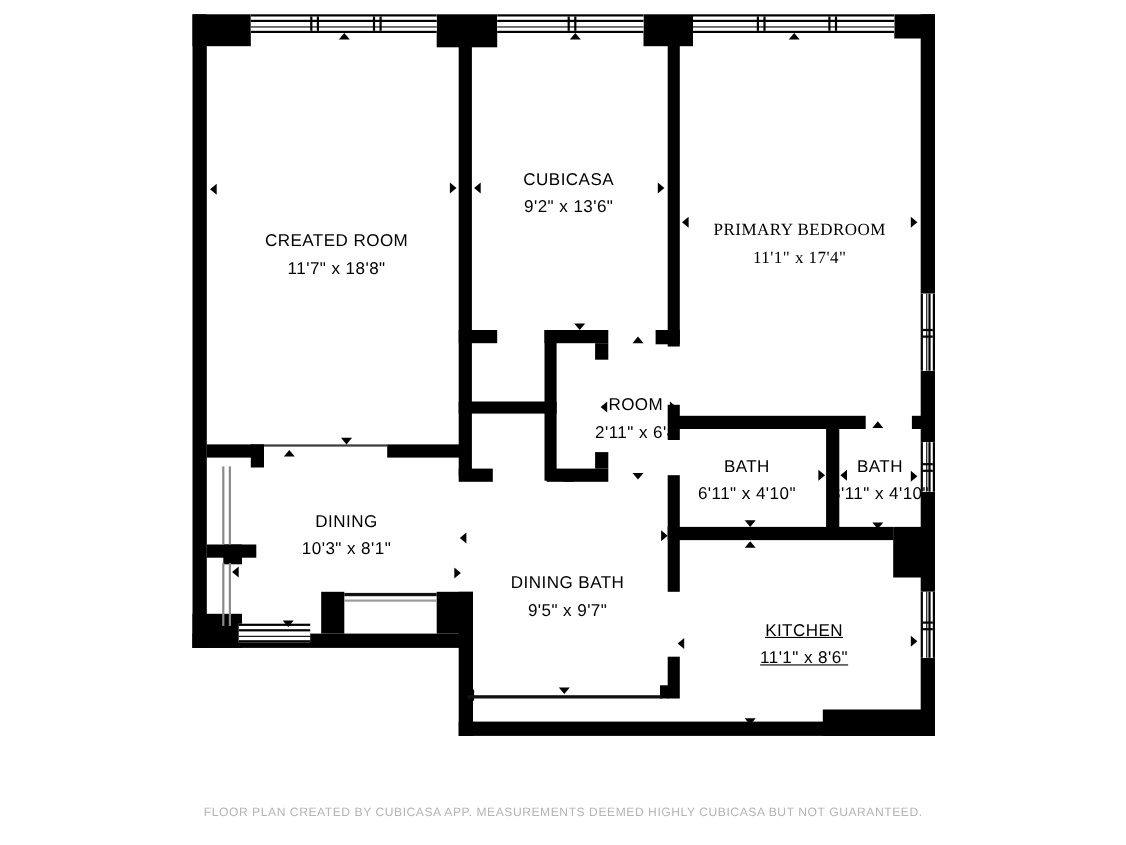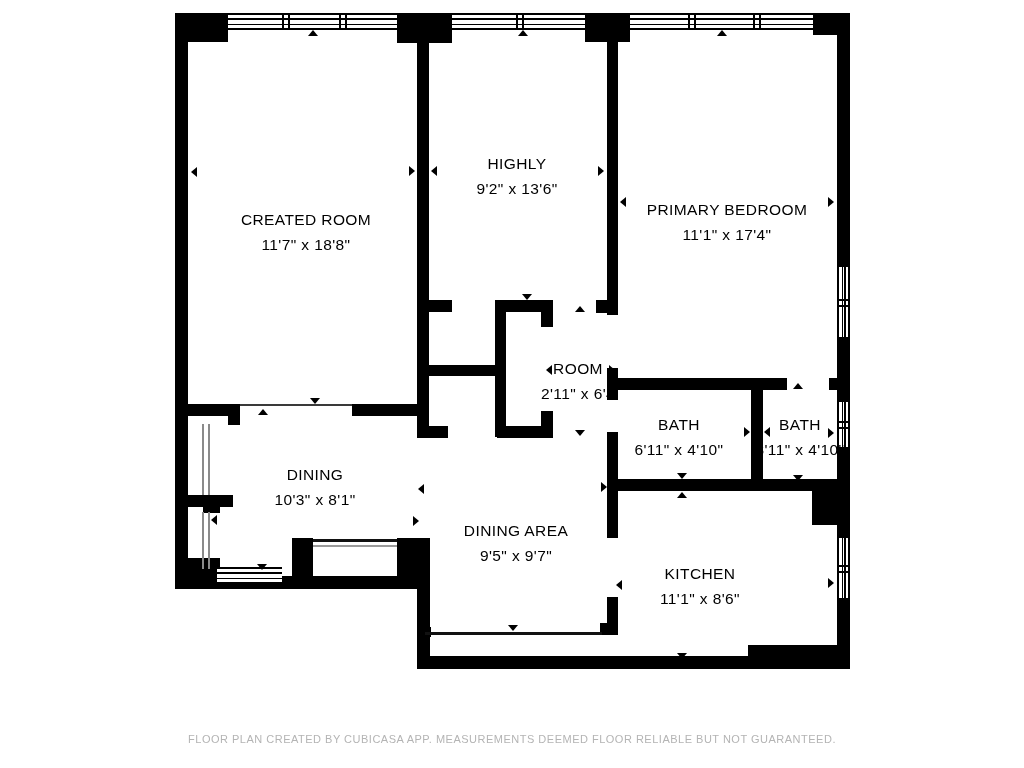--- a/index.html
+++ b/index.html
@@ -156,46 +156,46 @@
       <div class="mk mk-right" style="left: 413px; top: 516px;"></div>
       <div class="mk mk-down" style="left: 310px; top: 398px;"></div>
       <div class="mk mk-up" style="left: 258px; top: 409px;"></div>
       <div class="mk mk-left" style="left: 211px; top: 515px;"></div>
       <div class="mk mk-down" style="left: 257px; top: 564px;"></div>
       <div class="room" style="left: 306px; top: 207px;">
         <div>CREATED ROOM</div>
         <div>11'7" x 18'8"</div>
       </div>
       <div class="room" style="left: 517px; top: 151px;">
-        <div>HIGHLY</div>
+        <div>CUBICASA</div>
         <div>9'2" x 13'6"</div>
       </div>
-      <div class="room" style="left: 727px; top: 197px;">
+      <div class="room" style="left: 727px; top: 197px; font-family: Liberation Serif, serif;">
         <div>PRIMARY BEDROOM</div>
         <div>11'1" x 17'4"</div>
       </div>
       <div class="room" style="left: 578px; top: 356px;">
         <div>ROOM</div>
         <div>2'11" x 6'4</div>
       </div>
       <div class="room" style="left: 679px; top: 412px;">
         <div>BATH</div>
         <div>6'11" x 4'10"</div>
       </div>
       <div class="room" style="left: 800px; top: 412px;">
         <div>BATH</div>
         <div>3'11" x 4'10"</div>
       </div>
       <div class="room" style="left: 315px; top: 462px;">
         <div>DINING</div>
         <div>10'3" x 8'1"</div>
       </div>
       <div class="room" style="left: 516px; top: 518px;">
-        <div>DINING AREA</div>
+        <div>DINING BATH</div>
         <div>9'5" x 9'7"</div>
       </div>
-      <div class="room" style="left: 700px; top: 561px;">
+      <div class="room" style="left: 731px; top: 561px; text-decoration: underline;">
         <div>KITCHEN</div>
         <div>11'1" x 8'6"</div>
       </div>
     </div>
-  <div class="footer">FLOOR PLAN CREATED BY CUBICASA APP. MEASUREMENTS DEEMED FLOOR RELIABLE BUT NOT GUARANTEED.</div>
+  <div class="footer">FLOOR PLAN CREATED BY CUBICASA APP. MEASUREMENTS DEEMED HIGHLY CUBICASA BUT NOT GUARANTEED.</div>
 </div>
 
 </body></html>

